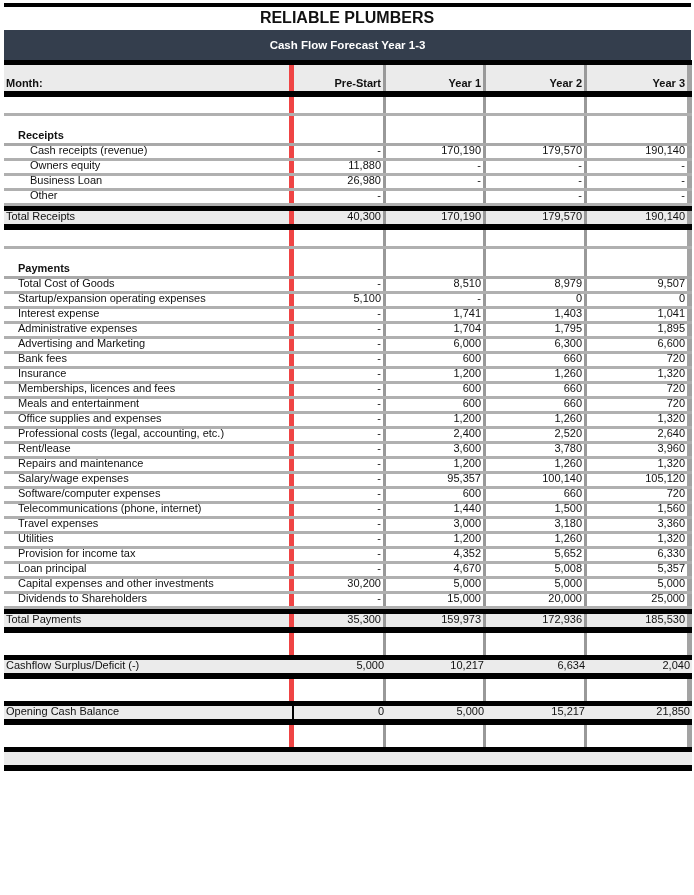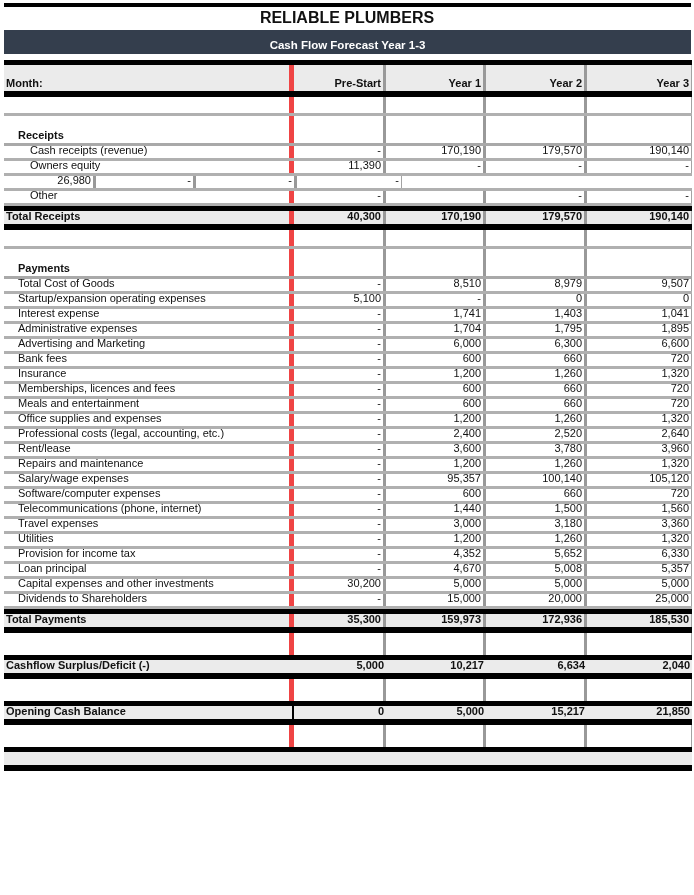--- a/index.html
+++ b/index.html
@@ -1,38 +1,38 @@
 <!DOCTYPE html>
 <html><head>
 <meta charset="utf-8">
 <style>
   html, body { margin: 0; padding: 0; background: #ffffff; }
   body { width: 694px; height: 895px; overflow: hidden; position: relative;
          font-family: "Liberation Sans", sans-serif; font-size: 11px; color: #111; }
   .topbar { position: absolute; left: 4px; top: 3px; width: 687px; height: 4px; background: #000; }
   .company { position: absolute; left: 0; top: 7px; width: 694px; height: 22px; line-height: 22px;
              text-align: center; font-weight: bold; font-size: 16px; }
-  .titlebar { position: absolute; left: 4px; top: 30px; width: 687px; height: 24px; background: #343e4d;
+  .titlebar { position: absolute; left: 4px; top: 30px; width: 687px; height: 30px; background: #343e4d;
               color: #fff; font-weight: bold; text-align: center; line-height: 30px; font-size: 11.5px; }
   .sheet { position: absolute; left: 4px; top: 60px; width: 688px; }
   .row { position: relative; display: flex; height: 15px; border-bottom: 3px solid #a9a9a9; box-sizing: border-box; }
   .row.plain { border-bottom: 3px solid #b0b0b0; }
   .cell { box-sizing: border-box; height: 100%; display: flex; align-items: flex-end; justify-content: flex-end;
           padding: 0 2px 2px 0; white-space: nowrap; }
   .c0 { width: 290px; justify-content: flex-start; padding-left: 2px; border-right: 5px solid #ef4444; }
   .c1 { width: 92px; border-right: 3px solid #999; }
   .c2 { width: 100px; border-right: 3px solid #999; }
   .c3 { width: 101px; border-right: 3px solid #999; }
-  .c4 { width: 105px; border-right: 1px solid #a3a3a3; }
+  .c4 { width: 105px; border-right: 5px solid #a3a3a3; }
   .ind1 { padding-left: 14px; }
   .ind2 { padding-left: 26px; }
   .hdr { background: #ebebeb; height: 37px; border-top: 5px solid #000; border-bottom: 6px solid #000; }
   .hdr .cell { font-weight: bold; }
   .total { background: #ebebeb; border-top: 5px solid #000; border-bottom: 6px solid #000; height: 24px; }
-  .total .cell { font-weight: bold; text-align: right; }
+  .total .cell { font-weight: normal; text-align: right; }
   .nodiv .cell { border-right: none; }
   .blackdiv .c0 { border-right: 2px solid #000; }
   .blackdiv .c1, .blackdiv .c2, .blackdiv .c3, .blackdiv .c4 { border-right: none; }
   .section { height: 30px; border-bottom: 3px solid #a9a9a9; }
   .section .c0 { font-weight: bold; }
   .spacer { height: 19px; border-bottom: none; }
   .gap2 { height: 22px; border-bottom: none; }
 </style>
 </head>
 <body>
@@ -66,26 +66,27 @@
       </div>
       <div class="row plain">
         <div class="cell c0 ind2">Cash receipts (revenue)</div>
         <div class="cell c1">-</div>
         <div class="cell c2">170,190</div>
         <div class="cell c3">179,570</div>
         <div class="cell c4">190,140</div>
       </div>
       <div class="row plain">
         <div class="cell c0 ind2">Owners equity</div>
-        <div class="cell c1">11,390</div>
+        <div class="cell c1">11,880</div>
         <div class="cell c2">-</div>
         <div class="cell c3">-</div>
         <div class="cell c4">-</div>
       </div>
       <div class="row plain">
+        <div class="cell c0 ind2">Business Loan</div>
         <div class="cell c1">26,980</div>
         <div class="cell c2">-</div>
         <div class="cell c3">-</div>
         <div class="cell c4">-</div>
       </div>
       <div class="row plain">
         <div class="cell c0 ind2">Other</div>
         <div class="cell c1">-</div>
         <div class="cell c2"></div>
         <div class="cell c3">-</div>

